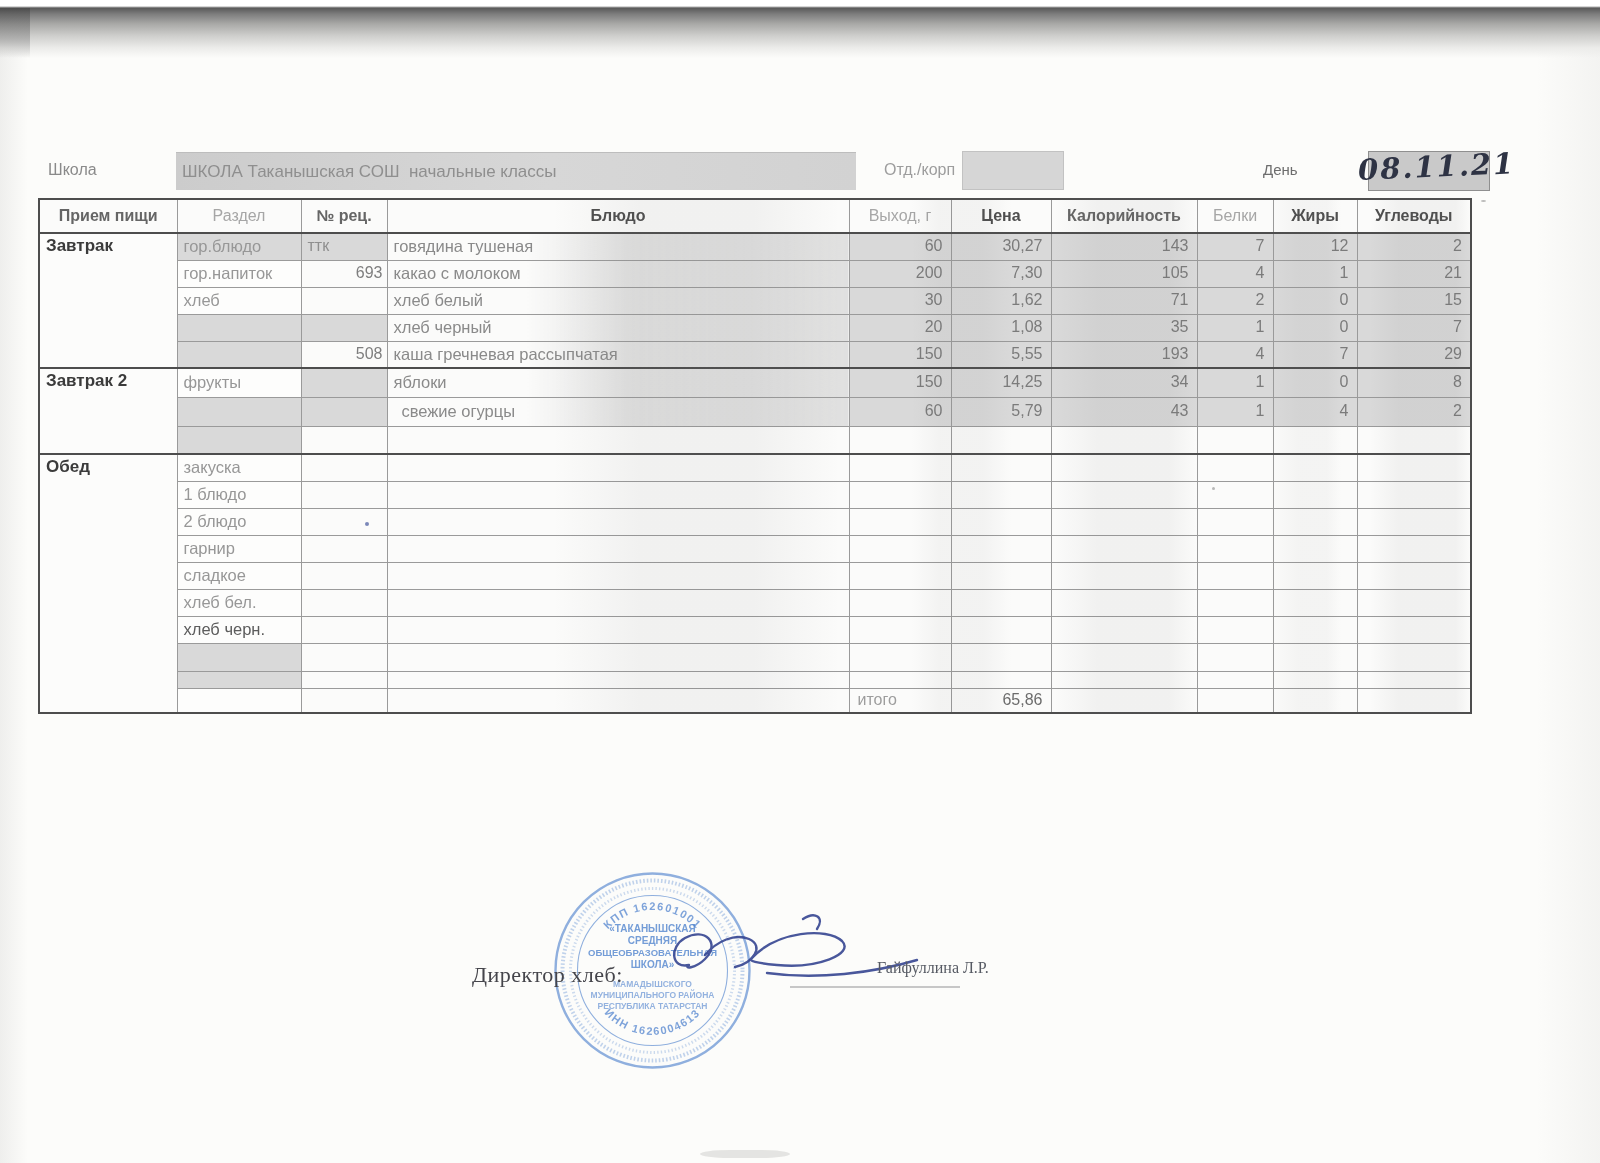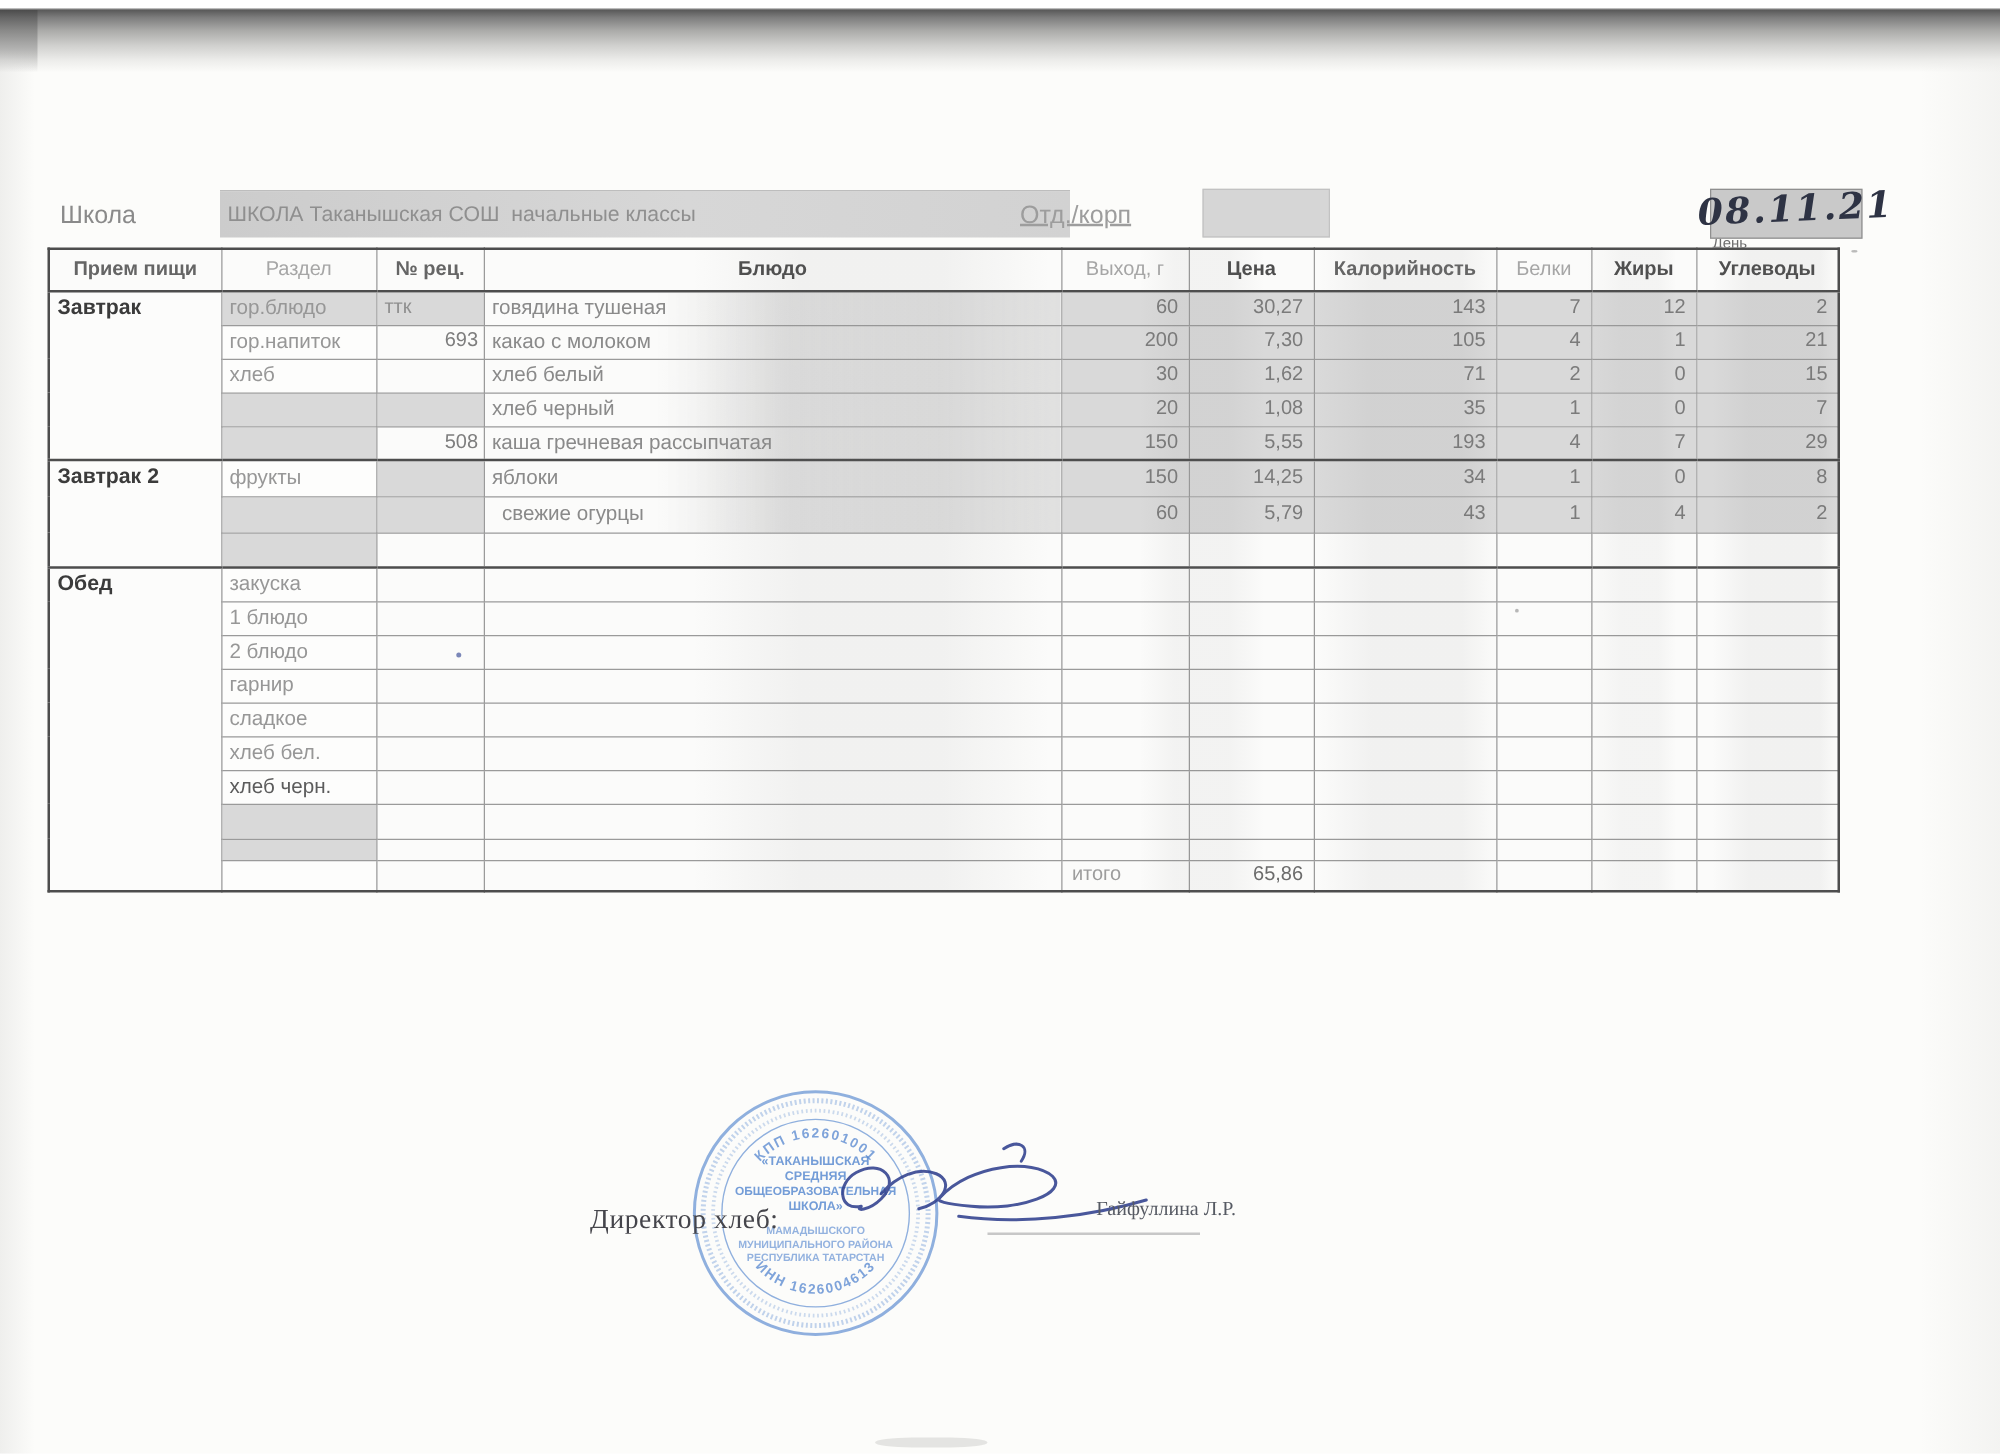--- a/index.html
+++ b/index.html
@@ -10,30 +10,30 @@
         linear-gradient(90deg,rgba(140,140,140,0) 96%,rgba(140,140,140,.08) 100%),
         #fcfcfa;}
   
   .scan-top{position:absolute;left:0;top:0;width:1600px;height:58px;
     background:linear-gradient(180deg,#ffffff 0,#ffffff 6px,#595959 8px,#7d7d7d 14px,
                #a9a9a7 24px,#cfcfcd 36px,#ececea 48px,rgba(250,250,248,0) 58px);}
   .scan-top::after{content:"";position:absolute;left:0;top:8px;width:30px;height:50px;
     background:linear-gradient(180deg,#3f3f3f,#8a8a8a 60%,transparent);opacity:.5;}
 
   
-  .lbl{position:absolute;font-size:20px;color:#8d8d8d;}
+  .lbl{position:absolute;font-size:16px;color:#8d8d8d;}
   #lbl-school{left:48px;top:161px;color:#8a8a8a;}
   #box-school{position:absolute;left:176px;top:152px;width:680px;height:37px;
      background:linear-gradient(90deg,#cccccc,#d7d7d7 55%,#d2d2d2);
      border-top:1px solid #bdbdbd;display:flex;align-items:center;}
   #box-school span{font-size:17px;color:#8f8f8f;padding-left:6px;white-space:pre;}
-  #lbl-dept{left:816px;top:161px;color:#9d9d9d;text-decoration:underline;}
+  #lbl-dept{left:884px;top:161px;color:#9d9d9d;}
   #box-dept{position:absolute;left:962px;top:151px;width:100px;height:37px;
      background:#d6d6d6;border:1px solid #c2c2c2;}
-  #lbl-day{left:1370px;top:161px;color:#6d6d6d;font-size:12px;margin-top:26px;}
+  #lbl-day{left:1263px;top:161px;color:#6d6d6d;font-size:15px;}
   #box-day{position:absolute;left:1368px;top:151px;width:120px;height:38px;
      background:#c9c9c9;border:1.5px solid #8f8f8f;}
   #day-value{position:absolute;left:1358px;top:150px;width:140px;text-align:center;
      font-family:"DejaVu Serif",serif;font-style:italic;font-weight:600;
      font-size:29px;letter-spacing:2px;color:#2e3344;transform:rotate(-2.5deg);}
 
   
   #table-wrap{position:absolute;left:38px;top:198px;width:1432px;}
   table{border-collapse:collapse;table-layout:fixed;width:1432px;
         border:2.5px solid #4d4d4d;background:#fbfbfa;}

